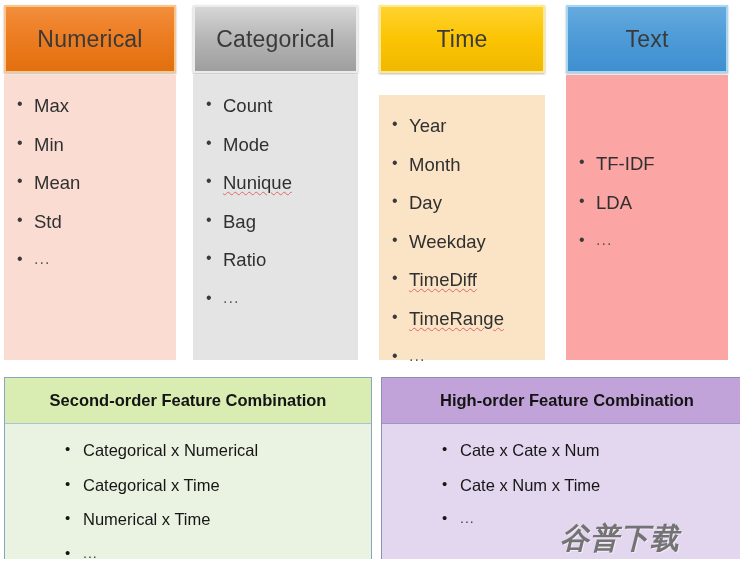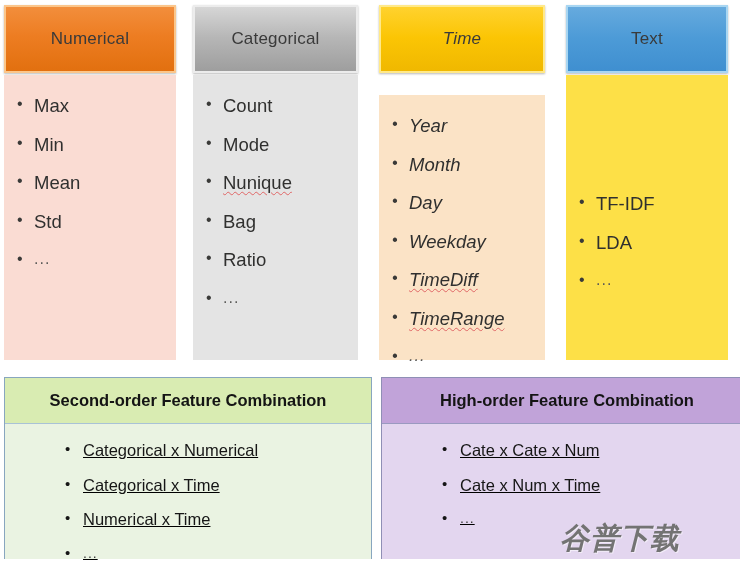--- a/index.html
+++ b/index.html
@@ -25,21 +25,21 @@
     top: 5px;
     height: 355px;
   }
 
   .col-header {
     position: relative;
     height: 68px;
     display: flex;
     align-items: center;
     justify-content: center;
-    font-size: 17px;
+    font-size: 23px;
     color: #3a3a3a;
     letter-spacing: .2px;
     white-space: nowrap;
   }
   .col-header .hdr-label { position: relative; z-index: 2; }
 
   .col-body {
     position: absolute;
     top: 70px;
     left: 0;
@@ -94,36 +94,36 @@
   
   #col-categorical { left: 193px; width: 165px; }
   #col-categorical .col-header {
     background: linear-gradient(to bottom, #d6d6d6 0%, #b6b6b6 48%, #9e9e9e 100%);
     border: 2px solid #ececec;
     box-shadow: 0 1px 2px rgba(0,0,0,.28);
   }
   #col-categorical .col-body { background: #e4e4e4; }
 
   
-  #col-time { left: 379px; width: 166px; font-style: italic; }
+  #col-time { left: 379px; width: 166px; }
   #col-time .col-header {
     background: linear-gradient(to bottom, #ffd22e 0%, #fbc504 48%, #f0b800 100%);
     border: 2px solid #ffe98a;
     box-shadow: 0 1px 2px rgba(0,0,0,.28);
   }
   #col-time .col-body { background: #fbe3c6; margin-top: 20px; }
 
   
   #col-text { left: 566px; width: 162px; }
   #col-text .col-header {
     background: linear-gradient(to bottom, #66aade 0%, #4d9bd7 48%, #3f8fd0 100%);
     border: 2px solid #a8d6f2;
     box-shadow: 0 1px 2px rgba(0,0,0,.28);
   }
-  #col-text .col-body { background: #fde047; padding-top: 120px; }
+  #col-text .col-body { background: #fca5a5; padding-top: 80px; }
 
   
   .combo {
     position: absolute;
     top: 377px;
     height: 182px;
     border: 1px solid #8aa9c4;
   }
   .combo-header {
     height: 46px;
@@ -131,21 +131,20 @@
     align-items: center;
     justify-content: center;
     font-size: 16.5px;
     font-weight: bold;
     color: #141414;
     white-space: nowrap;
   }
   .combo-body {
     height: 135px;
     padding: 18px 0 15px 60px;
-    text-decoration: underline;
   }
   .combo-body ul { list-style: none; }
   .combo-body li {
     position: relative;
     font-size: 16.5px;
     line-height: 1;
     color: #161616;
     padding-left: 18px;
     margin-bottom: 18px;
     white-space: nowrap;

